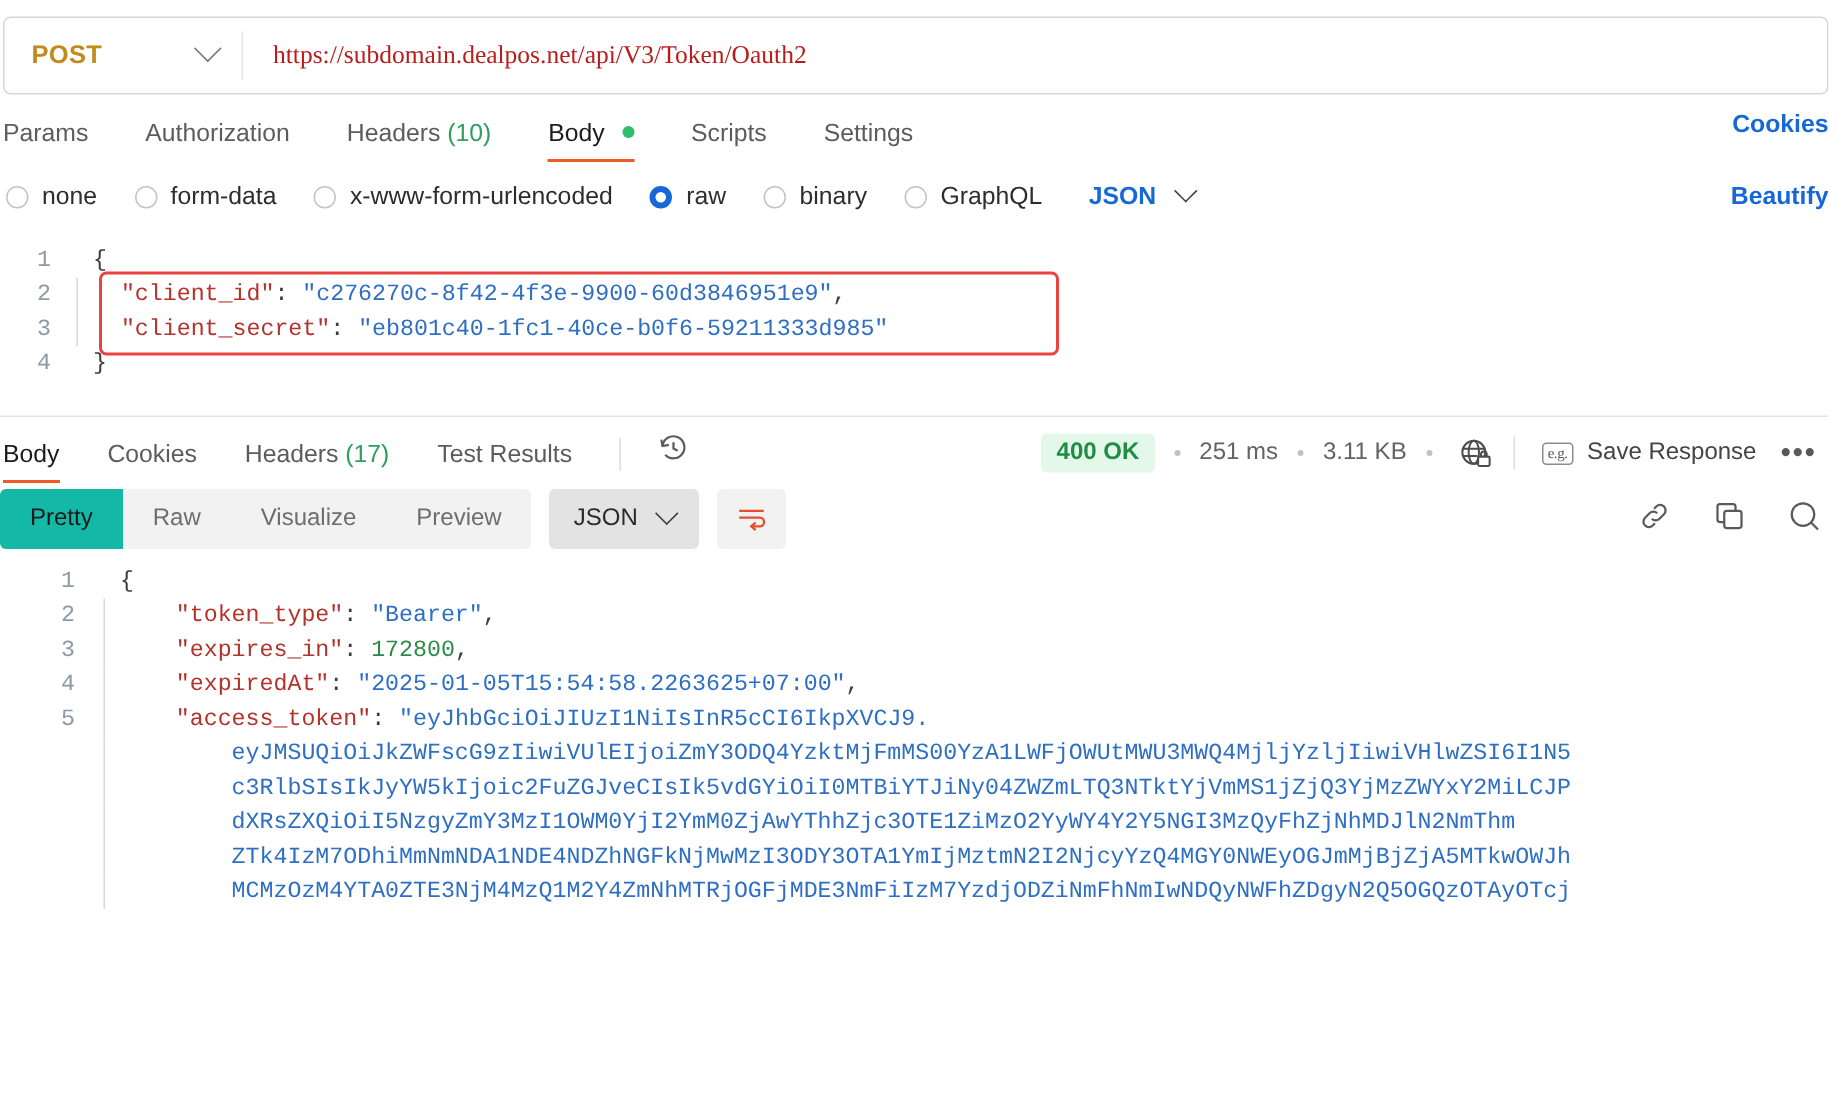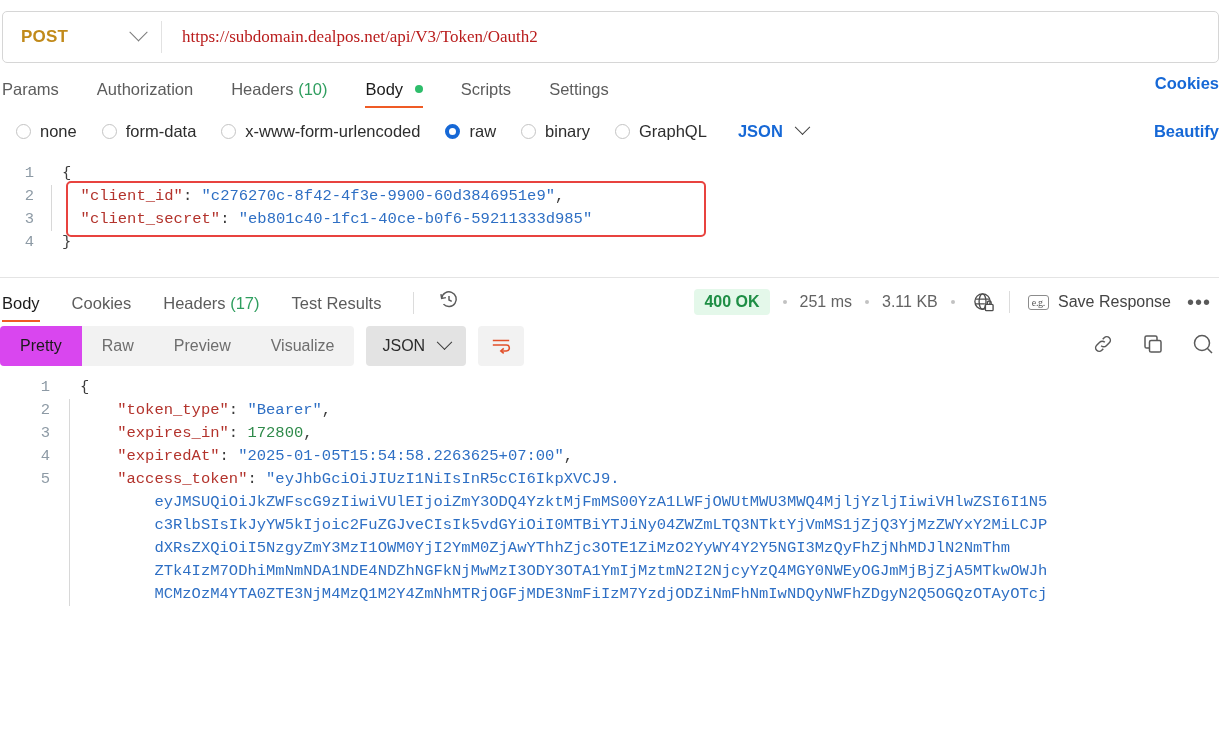--- a/index.html
+++ b/index.html
@@ -94,21 +94,21 @@
   }
   .cookies-link {
     position: absolute; right: 0; top: 8px;
     color: #1668d6; font-size: 16.5px; font-weight: bold; cursor: pointer;
     white-space: nowrap;
   }
 
   
   .btype-row {
     display: flex; align-items: center;
-    height: 47px; padding-left: 16px;
+    height: 47px; padding-left: 4px;
     position: relative;
   }
   .radio-item {
     display: flex; align-items: center; cursor: pointer;
     margin-right: 25px; font-size: 16.5px; color: #2d2d2d;
   }
   .radio {
     width: 15px; height: 15px; border-radius: 50%;
     border: 1.6px solid #c4c4c4; margin-right: 9px;
     flex: 0 0 auto; background: #fff;
@@ -204,21 +204,21 @@
     height: 48px; padding: 0 8px 0 0; position: relative;
   }
   .seg {
     display: flex; background: #f2f2f2; border-radius: 4px;
     height: 40px; align-items: center; overflow: hidden;
   }
   .seg .item {
     padding: 0 20px; height: 100%; display: flex; align-items: center;
     font-size: 16px; color: #6e6e6e; cursor: pointer;
   }
-  .seg .item.active { background: #d946ef; color: #1b1b1b; }
+  .seg .item.active { background: #14b8a6; color: #1b1b1b; }
   .fmt-sel {
     display: flex; align-items: center; gap: 14px;
     background: #e3e3e3; border-radius: 4px;
     height: 40px; padding: 0 16px; margin-left: 12px; cursor: pointer;
   }
   .fmt-sel .lbl { font-size: 16px; color: #2b2b2b; }
   .fmt-sel .chev { width: 11px; height: 11px; border-color: #3b3b3b; }
   .wrap-btn {
     width: 46px; height: 40px; background: #f2f2f2; border-radius: 4px;
     margin-left: 12px; display: flex; align-items: center; justify-content: center;
@@ -383,24 +383,24 @@
 
   <div class="view-toolbar">
     <div class="seg">
       <div class="item active">
         <span>Pretty</span>
       </div>
       <div class="item">
         <span>Raw</span>
       </div>
       <div class="item">
+        <span>Visualize</span>
+      </div>
+      <div class="item">
         <span>Preview</span>
-      </div>
-      <div class="item">
-        <span>Visualize</span>
       </div>
     </div>
     <div class="fmt-sel">
       <span class="lbl">JSON</span>
       <span class="chev"></span>
     </div>
     <div class="wrap-btn">
       <svg width="22" height="20" viewBox="0 0 24 22" fill="none" stroke="#e2502a" stroke-width="1.7">
         <path d="M3 5h18M3 10h15a3.2 3.2 0 0 1 0 6.4h-5"></path>
         <polyline points="15,13.6 11.8,16.4 15,19.2"></polyline>

